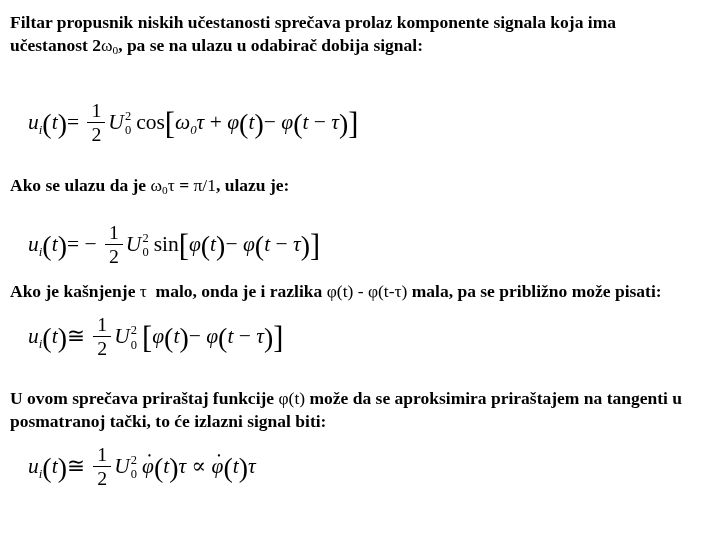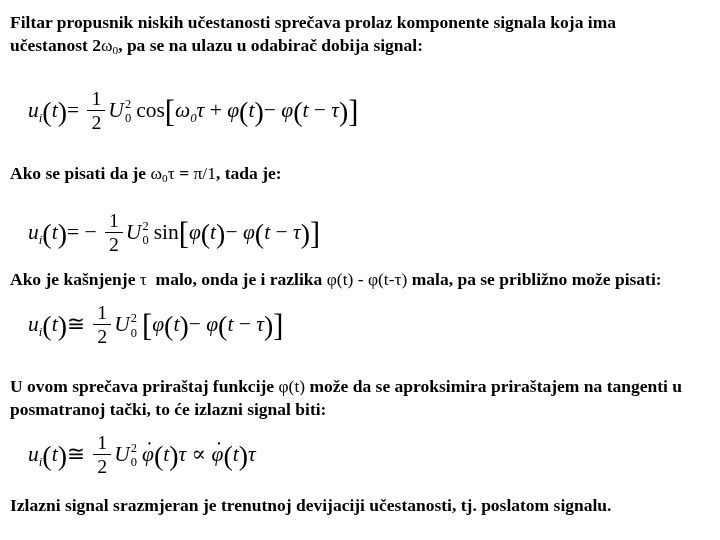--- a/index.html
+++ b/index.html
@@ -18,21 +18,21 @@
   .run-g { font-weight: normal; }
   .run-gsub { font-weight: normal; font-size: 0.65em; vertical-align: -0.28em; }
   .p1 { padding-top: 11px; }
   .p2 { margin-top: 27px; }
   .p3 { margin-top: 12px; }
   .p4 { margin-top: 26px; text-align: justify; }
   .p5 { margin-top: 16px; }
 
   
   .formula { margin-left: 28px; font-size: 21.5px; white-space: nowrap; }
-  .f1 { margin-top: 28px; }
+  .f1 { margin-top: 40px; }
   .f2 { margin-top: 22px; }
   .f3 { margin-top: 13px; }
   .f4 { margin-top: 13px; }
   .f-var { font-style: italic; }
   .f-rom { white-space: pre; }
   .f-subscript { font-size: 0.6em; vertical-align: -0.35em; font-style: italic; }
   .f-big  { font-size: 1.3em;  vertical-align: -0.13em; }
   .f-bigb { font-size: 1.42em; vertical-align: -0.15em; }
   .f-frac {
     display: inline-flex; flex-direction: column; align-items: center;
@@ -57,21 +57,21 @@
 
 <div class="page">
   <p class="para p1"><span class="run-b">Filtar propusnik niskih učestanosti sprečava prolaz komponente signala koja ima učestanost 2</span><span class="run-g">ω</span><span class="run-gsub">0</span><span class="run-b">, pa se na ulazu u odabirač dobija signal:</span></p>
   <div class="formula f1"><span class="f-var">u</span><span class="f-subscript">i</span><span class="f-big">(</span><span class="f-var">t</span><span class="f-big">)</span><span class="f-rom">= </span><span class="f-frac">
         <span class="f-num">1</span>
         <span class="f-den">2</span>
       </span><span class="f-var">U</span><span class="f-ss">
         <span class="f-ssup">2</span>
         <span class="f-ssub">0</span>
       </span><span class="f-rom">cos</span><span class="f-bigb">[</span><span class="f-var">ω</span><span class="f-subscript">0</span><span class="f-var">τ</span><span class="f-rom"> + </span><span class="f-var">φ</span><span class="f-big">(</span><span class="f-var">t</span><span class="f-big">)</span><span class="f-rom">− </span><span class="f-var">φ</span><span class="f-big">(</span><span class="f-var">t</span><span class="f-rom"> − </span><span class="f-var">τ</span><span class="f-big">)</span><span class="f-bigb">]</span></div>
-  <p class="para p2"><span class="run-b">Ako se pisati da je </span><span class="run-g">ω</span><span class="run-gsub">0</span><span class="run-g">τ</span><span class="run-b"> = </span><span class="run-g">π/1</span><span class="run-b">, tada je:</span></p>
+  <p class="para p2"><span class="run-b">Ako se ulazu da je </span><span class="run-g">ω</span><span class="run-gsub">0</span><span class="run-g">τ</span><span class="run-b"> = </span><span class="run-g">π/1</span><span class="run-b">, ulazu je:</span></p>
   <div class="formula f2"><span class="f-var">u</span><span class="f-subscript">i</span><span class="f-big">(</span><span class="f-var">t</span><span class="f-big">)</span><span class="f-rom">= − </span><span class="f-frac">
         <span class="f-num">1</span>
         <span class="f-den">2</span>
       </span><span class="f-var">U</span><span class="f-ss">
         <span class="f-ssup">2</span>
         <span class="f-ssub">0</span>
       </span><span class="f-rom">sin</span><span class="f-bigb">[</span><span class="f-var">φ</span><span class="f-big">(</span><span class="f-var">t</span><span class="f-big">)</span><span class="f-rom">− </span><span class="f-var">φ</span><span class="f-big">(</span><span class="f-var">t</span><span class="f-rom"> − </span><span class="f-var">τ</span><span class="f-big">)</span><span class="f-bigb">]</span></div>
   <p class="para p3"><span class="run-b">Ako je kašnjenje </span><span class="run-g">τ</span><span class="run-b">&nbsp; malo, onda je i razlika </span><span class="run-g">φ(t) - φ(t-τ)</span><span class="run-b"> mala, pa se približno može pisati:</span></p>
   <div class="formula f3"><span class="f-var">u</span><span class="f-subscript">i</span><span class="f-big">(</span><span class="f-var">t</span><span class="f-big">)</span><span class="f-rom">≅ </span><span class="f-frac">
         <span class="f-num">1</span>
@@ -81,14 +81,13 @@
         <span class="f-ssub">0</span>
       </span><span class="f-bigb">[</span><span class="f-var">φ</span><span class="f-big">(</span><span class="f-var">t</span><span class="f-big">)</span><span class="f-rom">− </span><span class="f-var">φ</span><span class="f-big">(</span><span class="f-var">t</span><span class="f-rom"> − </span><span class="f-var">τ</span><span class="f-big">)</span><span class="f-bigb">]</span></div>
   <p class="para p4"><span class="run-b">U ovom sprečava priraštaj funkcije </span><span class="run-g">φ(t)</span><span class="run-b"> može da se aproksimira priraštajem na tangenti u posmatranoj tački, to će izlazni signal biti:</span></p>
   <div class="formula f4"><span class="f-var">u</span><span class="f-subscript">i</span><span class="f-big">(</span><span class="f-var">t</span><span class="f-big">)</span><span class="f-rom">≅ </span><span class="f-frac">
         <span class="f-num">1</span>
         <span class="f-den">2</span>
       </span><span class="f-var">U</span><span class="f-ss">
         <span class="f-ssup">2</span>
         <span class="f-ssub">0</span>
       </span><span class="f-dot"><span class="f-dotmark">•</span><span class="f-var">φ</span></span><span class="f-big">(</span><span class="f-var">t</span><span class="f-big">)</span><span class="f-var">τ</span><span class="f-rom"> ∝ </span><span class="f-dot"><span class="f-dotmark">•</span><span class="f-var">φ</span></span><span class="f-big">(</span><span class="f-var">t</span><span class="f-big">)</span><span class="f-var">τ</span></div>
-  <p class="para p5"><span class="run-b">Izlazni signal srazmjeran je trenutnoj devijaciji učestanosti, tj. poslatom signalu.</span></p>
 </div>
 
 </body></html>

